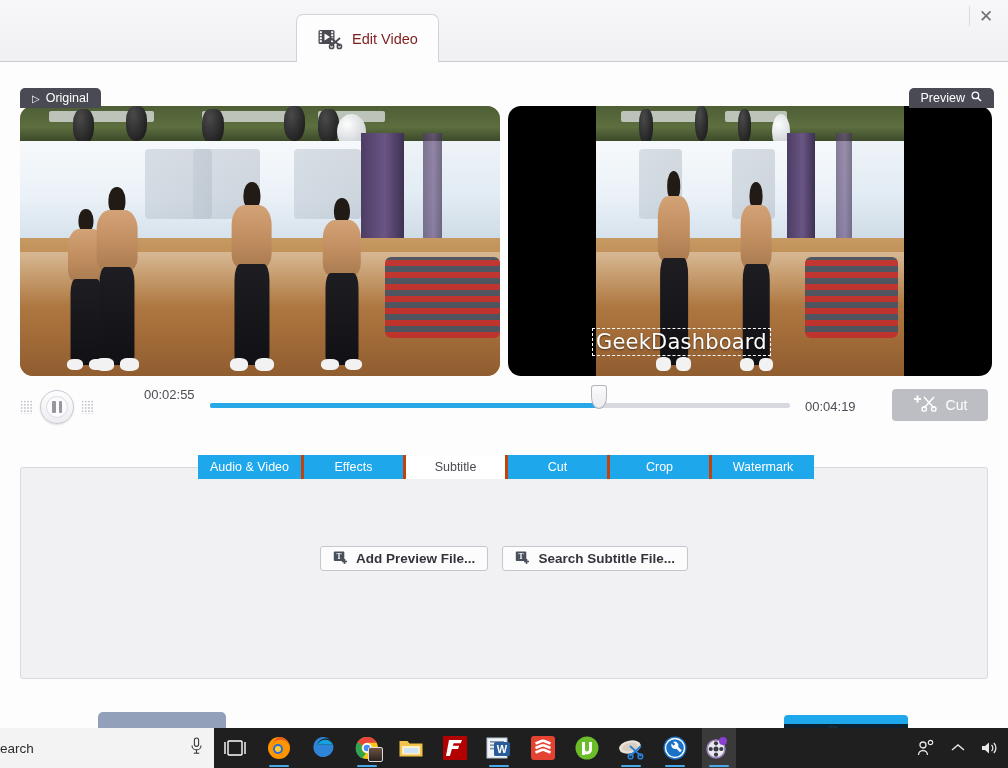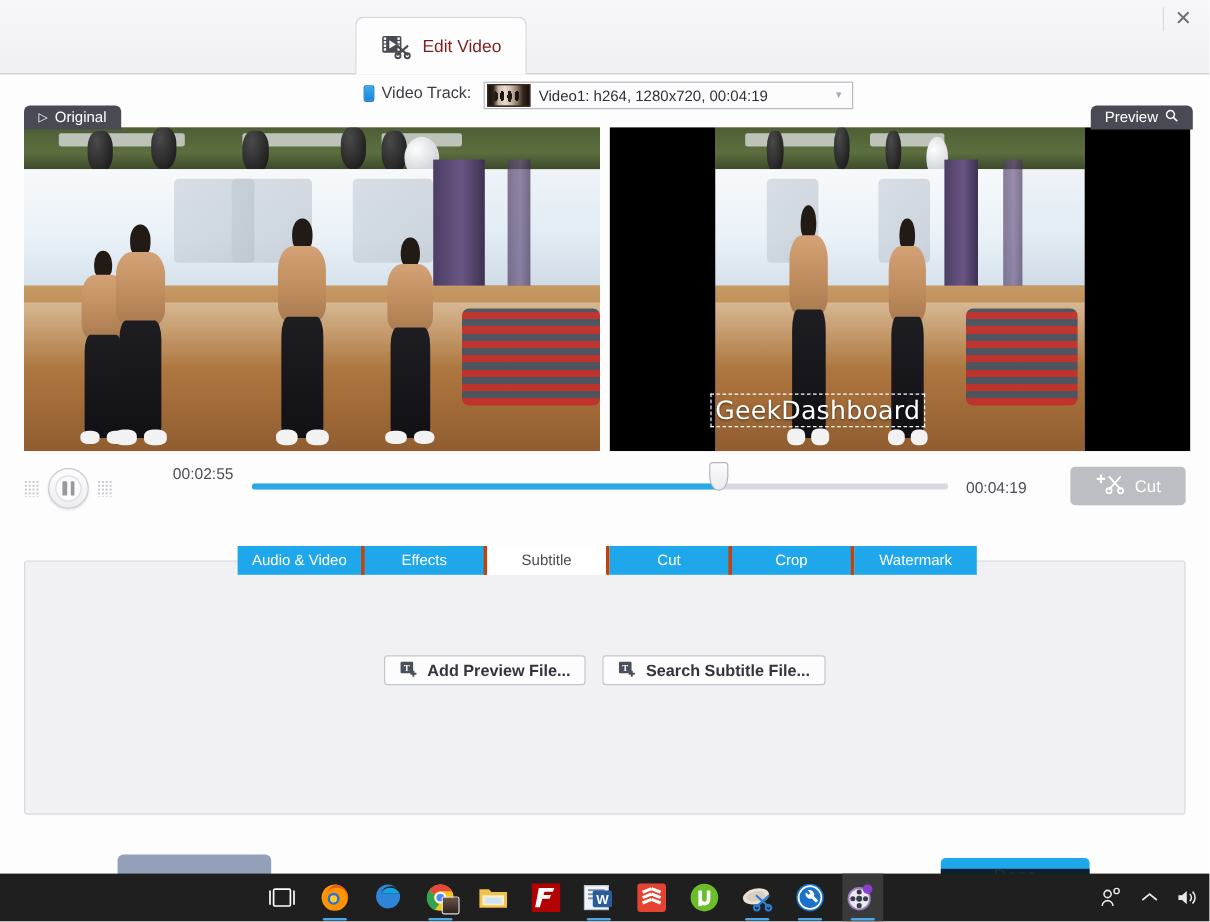--- a/index.html
+++ b/index.html
@@ -117,21 +117,21 @@
     background: #4a4a55; color: #ffffff;
     font-size: 12.5px;
     display: flex; align-items: center; gap: 6px;
     padding: 0 12px;
     z-index: 5;
     cursor: pointer;
   }
   .pill-left  { left: 20px;  border-radius: 5px 5px 0 0; }
   .pill-right { right: 14px; border-radius: 5px 5px 0 0; }
 
-  .stage { position: absolute; top: 18px; height: 270px; overflow: hidden; }
+  .stage { position: absolute; top: 18px; height: 270px; overflow: hidden; border-radius: 13px; }
   .stage-left  { left: 20px;  width: 480px; }
   .stage-right { left: 508px; width: 484px; }
 
   
   .frame {
     position: absolute; inset: 0;
     background: #b07c4a;
     overflow: hidden;
   }
   .frame .ceiling {
@@ -385,31 +385,20 @@
         </span>
         <span class="tab-label">Edit Video</span>
       </div>
 
     </div>
 
     <div class="topbar-sep"></div>
     <div class="closebtn">✕</div>
   </div>
 
-  <div class="trackrow">
-    <div class="track-lbl-wrap">
-      <span class="track-chip"></span>
-      <span>Video Track:</span>
-    </div>
-    <div class="track-select">
-      <span class="track-thumb"></span>
-      <span class="track-text">Video1: h264, 1280x720, 00:04:19</span>
-      <span class="track-caret">▾</span>
-    </div>
-  </div>
 
   <div class="video-wrap">
 
     <div class="pill pill-left">
       <span style="font-size:10px;font-family:'DejaVu Sans',sans-serif;">▷</span>
       <span>Original</span>
     </div>
 
     <div class="pill pill-right">
       <span>Preview</span>
@@ -580,20 +569,31 @@
       </div>
     </div>
   </div>
 
   <div class="grayblock"></div>
   <div class="donebtn">Done</div>
   <div class="tooltip-overlay">Done</div>
 
   <div class="taskbar">
 
+    <div class="searchbox">
+      <span class="searchtext" title="Search">earch</span>
+      <span>
+        <svg width="15" height="18" viewBox="0 0 15 18">
+          <rect x="5.4" y="1" width="4.2" height="8.4" rx="2.1" fill="none" stroke="#3a3a3a" stroke-width="1.1"></rect>
+          <path d="M3 8.4 a4.5 4.5 0 0 0 9 0" fill="none" stroke="#3a3a3a" stroke-width="1.1"></path>
+          <line x1="7.5" y1="13" x2="7.5" y2="16" stroke="#3a3a3a" stroke-width="1.1"></line>
+          <line x1="4.8" y1="16.2" x2="10.2" y2="16.2" stroke="#3a3a3a" stroke-width="1.1"></line>
+        </svg>
+      </span>
+    </div>
 
     <div class="taskicons">
 
       <div class="tickon">
         <svg width="26" height="18" viewBox="0 0 26 18">
           <rect x="6" y="2" width="14" height="14" rx="1" fill="none" stroke="#ffffff" stroke-width="1.4"></rect>
           <path d="M3 3 v12 M23 3 v12" stroke="#ffffff" stroke-width="1.4"></path>
         </svg>
       </div>
 

